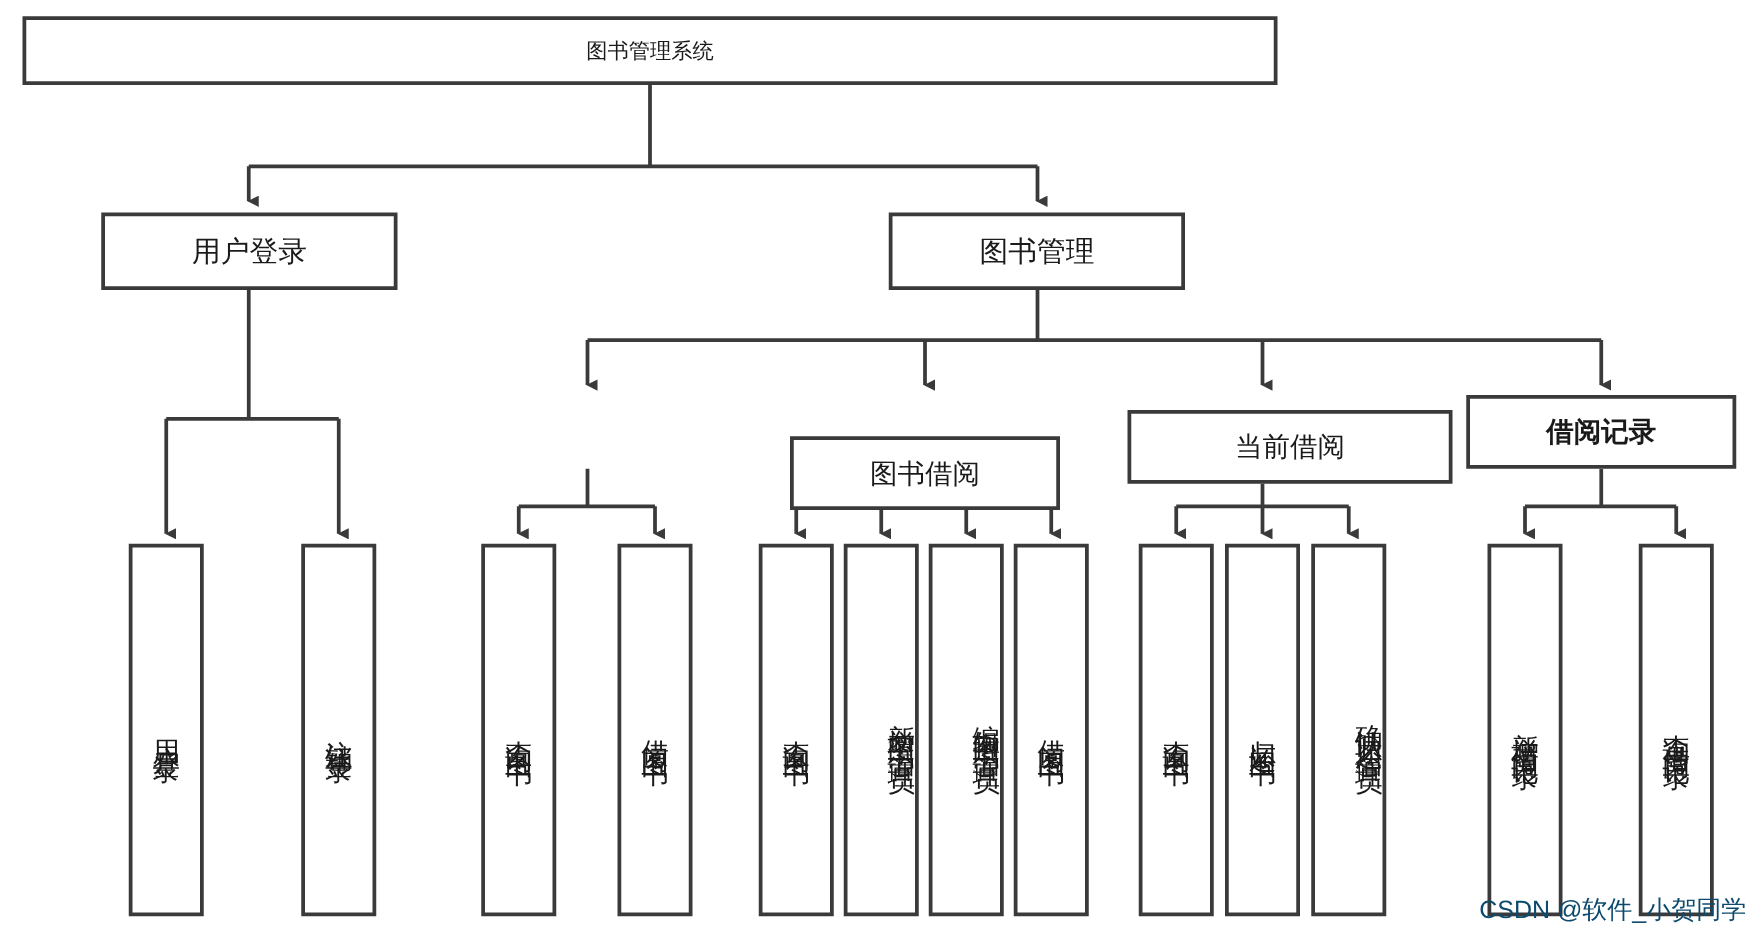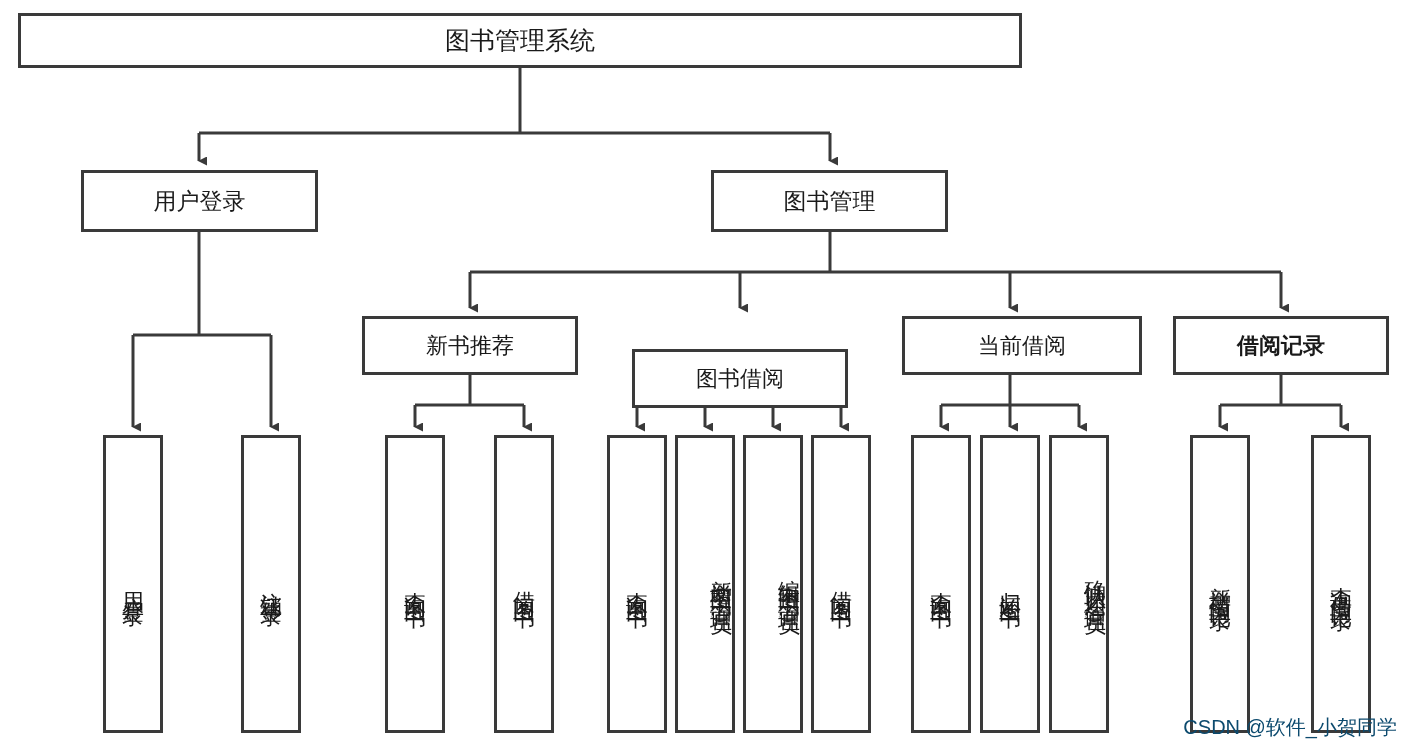--- a/index.html
+++ b/index.html
@@ -21,21 +21,21 @@
     position: absolute;
     box-sizing: border-box;
     border: 3px solid #3a3a3a;
     background: #ffffff;
     display: flex;
     align-items: center;
     justify-content: center;
     color: #1a1a1a;
   }
   .node.root {
-    font-size: 25px;
+    font-size: 17px;
   }
   .node.lvl2 {
     font-size: 23px;
   }
   .node.lvl3 {
     font-size: 22px;
   }
   .leaf {
     position: absolute;
     box-sizing: border-box;
@@ -138,27 +138,24 @@
     <span>图书管理系统</span>
   </div>
 
   <div class="node lvl2" style="left:81px; top:170px; width:237px; height:62px;">
     <span>用户登录</span>
   </div>
   <div class="node lvl2" style="left:711px; top:170px; width:237px; height:62px;">
     <span>图书管理</span>
   </div>
 
-  <div class="node lvl3" style="left:362px; top:316px; width:216px; height:59px;">
-    <span>新书推荐</span>
-  </div>
   <div class="node lvl3" style="left:632px; top:316px; width:216px; height:59px;margin-top:33px;">
     <span>图书借阅</span>
   </div>
-  <div class="node lvl3" style="left:902px; top:316px; width:240px; height:59px;">
+  <div class="node lvl3" style="left:902px; top:328px; width:260px; height:59px;">
     <span>当前借阅</span>
   </div>
   <div class="node lvl3" style="left:1173px; top:316px; width:216px; height:59px;font-weight:bold;">
     <span>借阅记录</span>
   </div>
 
   <div class="leaf mid" style="left:103px; top:435px; width:60px; height:298px;">
     <span class="leaf-text">用户登录</span>
   </div>
   <div class="leaf mid" style="left:241px; top:435px; width:60px; height:298px;">

